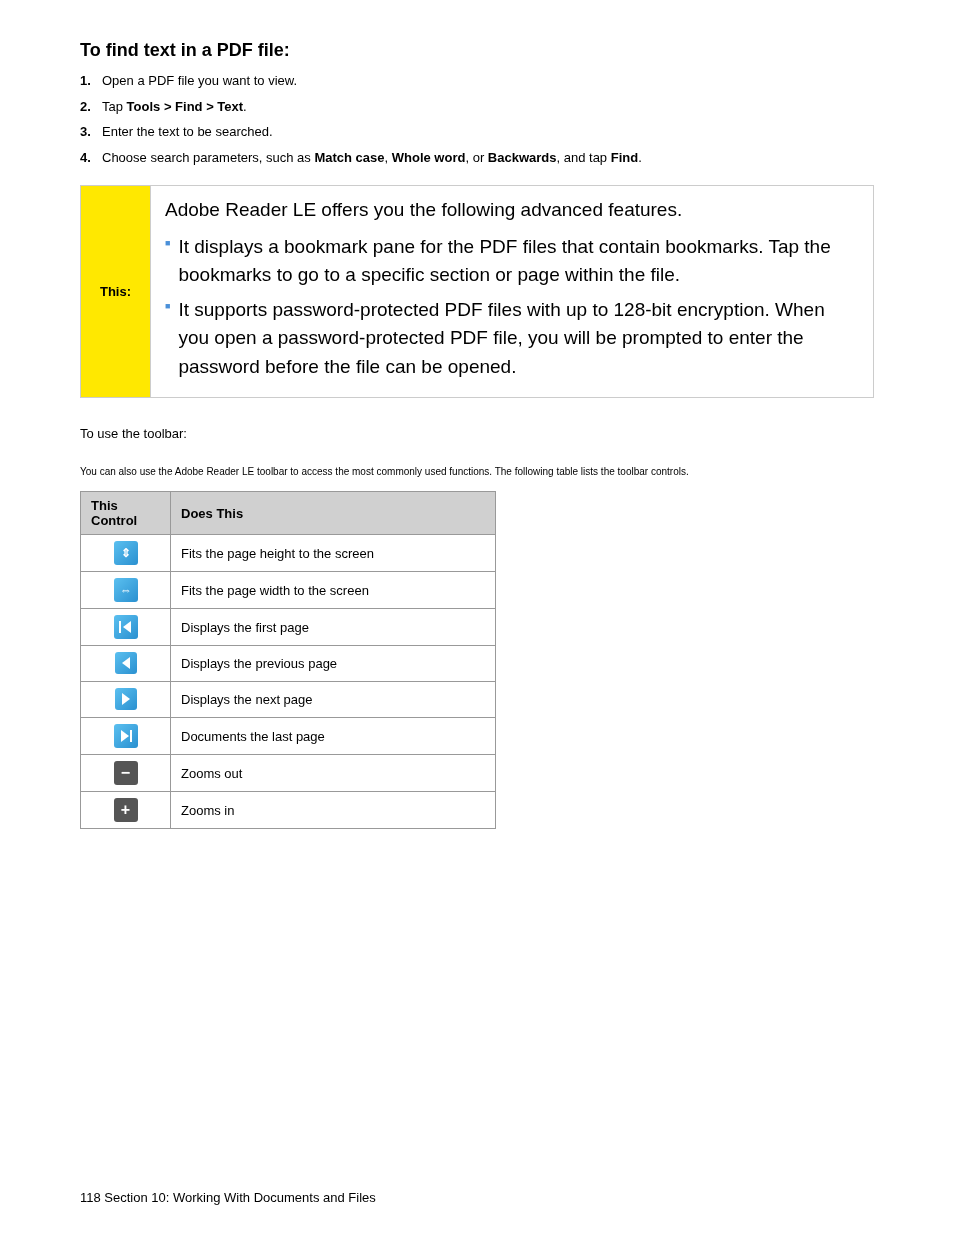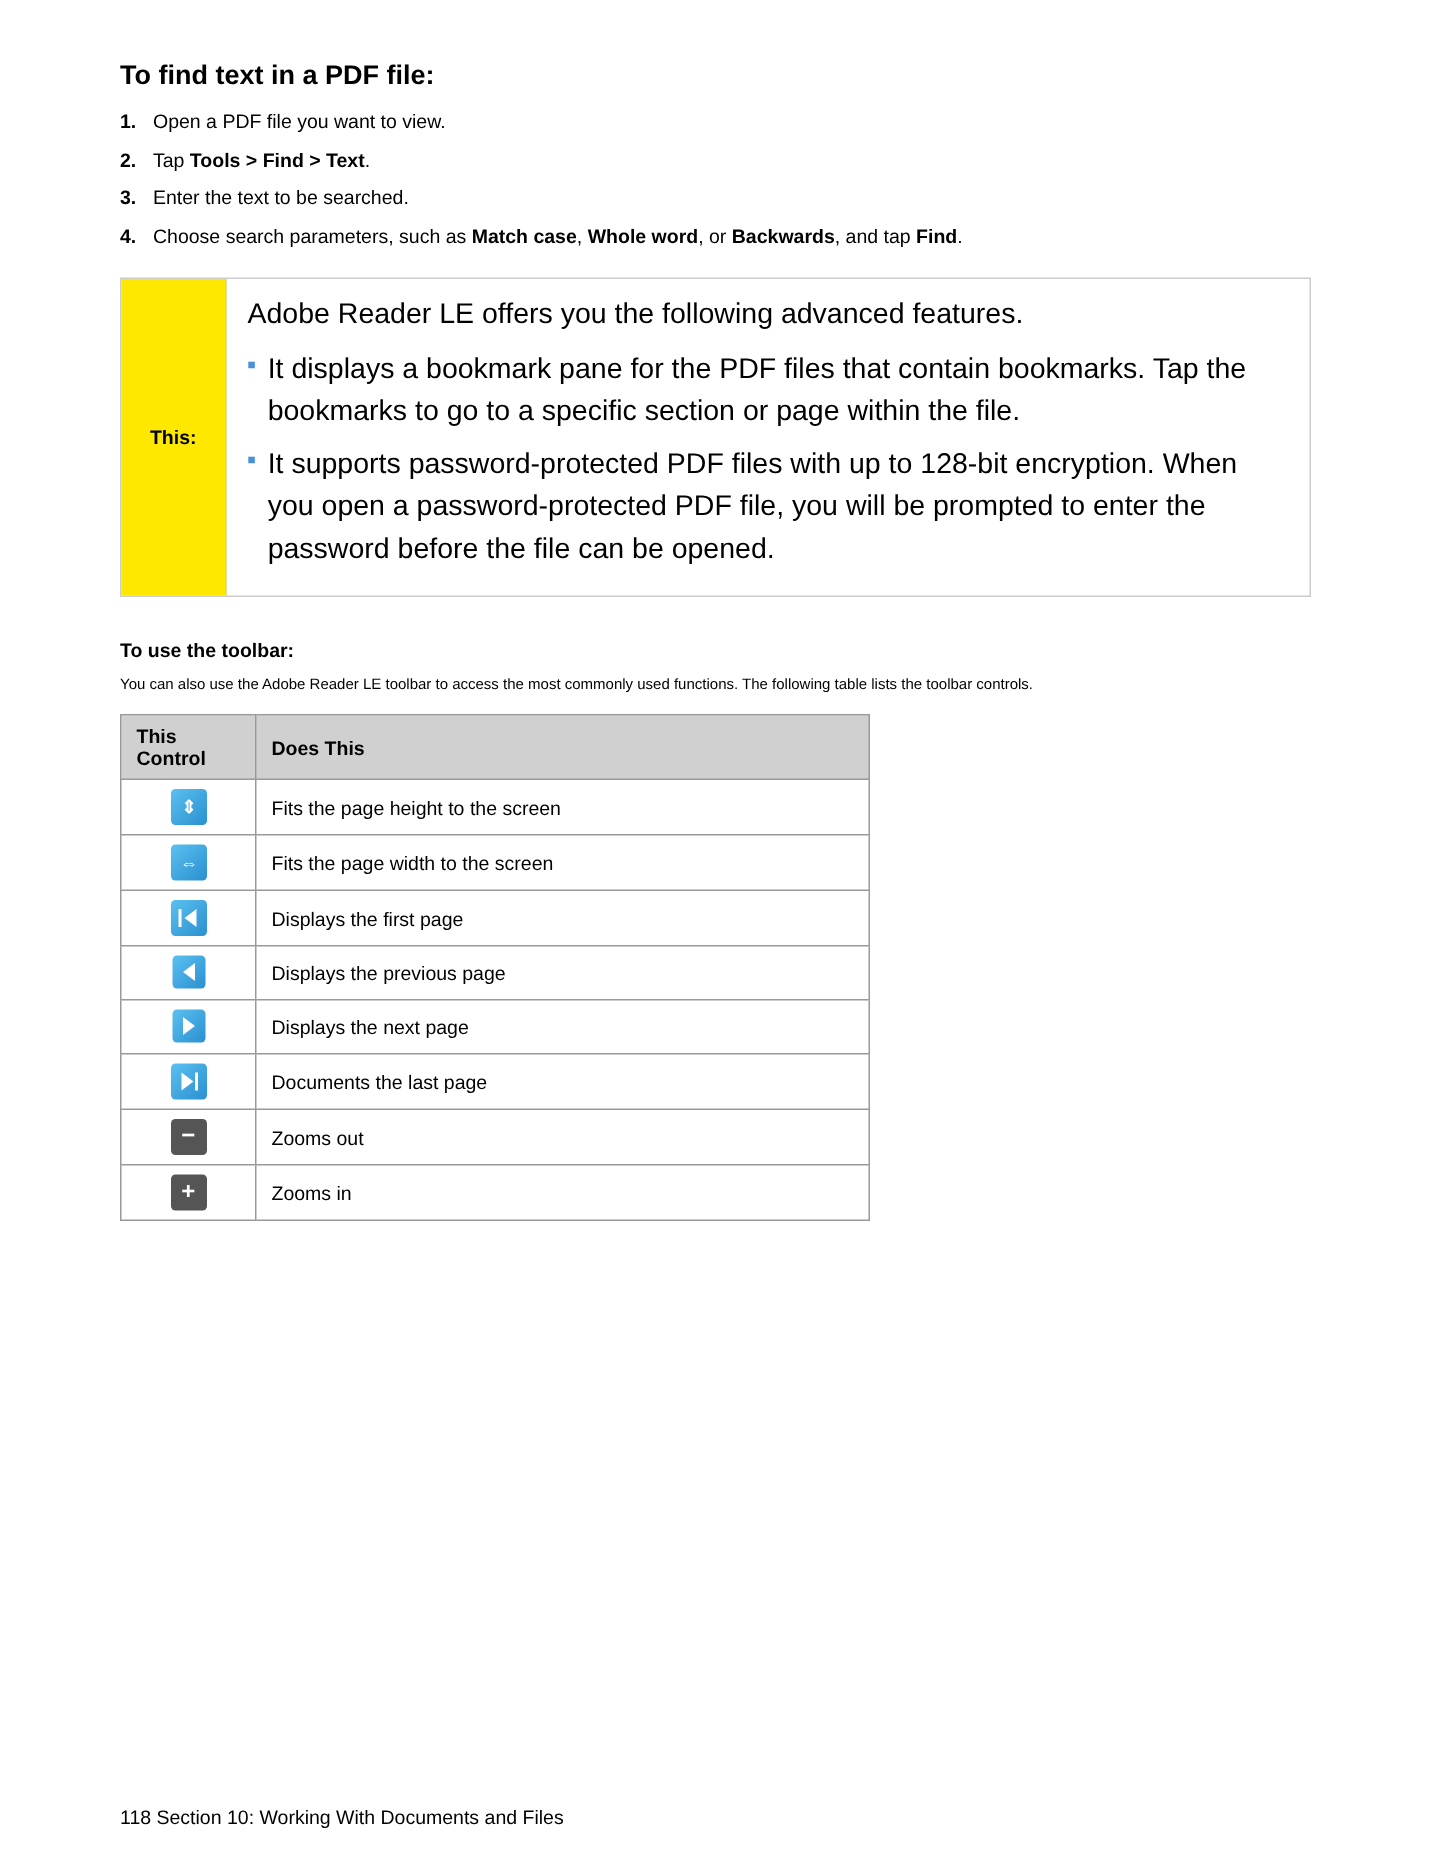--- a/index.html
+++ b/index.html
@@ -73,33 +73,33 @@
       content: "■";
       color: #4a90d9;
       margin-right: 8px;
       margin-top: 1px;
       font-size: 9px;
       flex-shrink: 0;
       padding-top: 3px;
     }
 
     .toolbar-section-heading {
-      font-weight: bold;
-      font-size: 13px;
-      margin-bottom: 8px;
+      font-weight: normal;
+      font-size: 13px;
+      margin-bottom: 23px;
     }
     .toolbar-intro {
       font-size: 10px;
       line-height: 1.5;
       margin-bottom: 12px;
     }
 
     table.toolbar-table {
       border-collapse: collapse;
-      width: 500px;
+      width: 416px;
       font-size: 13px;
     }
     table.toolbar-table th {
       background: #d0d0d0;
       border: 1px solid #999;
       padding: 6px 10px;
       text-align: left;
       font-weight: bold;
     }
     table.toolbar-table td {
@@ -346,15 +346,15 @@
       <tr>
         <td>
           <div class="icon-zoom-in">+</div>
         </td>
         <td>Zooms in</td>
       </tr>
     </tbody>
   </table>
 </div>
 
-<div style="position: fixed; bottom: 16px; left: 80px;">
+<div style="position: fixed; bottom: 30px; left: 80px;">
   <span>118     Section 10: Working With Documents and Files</span>
 </div>
 
 </body></html>

